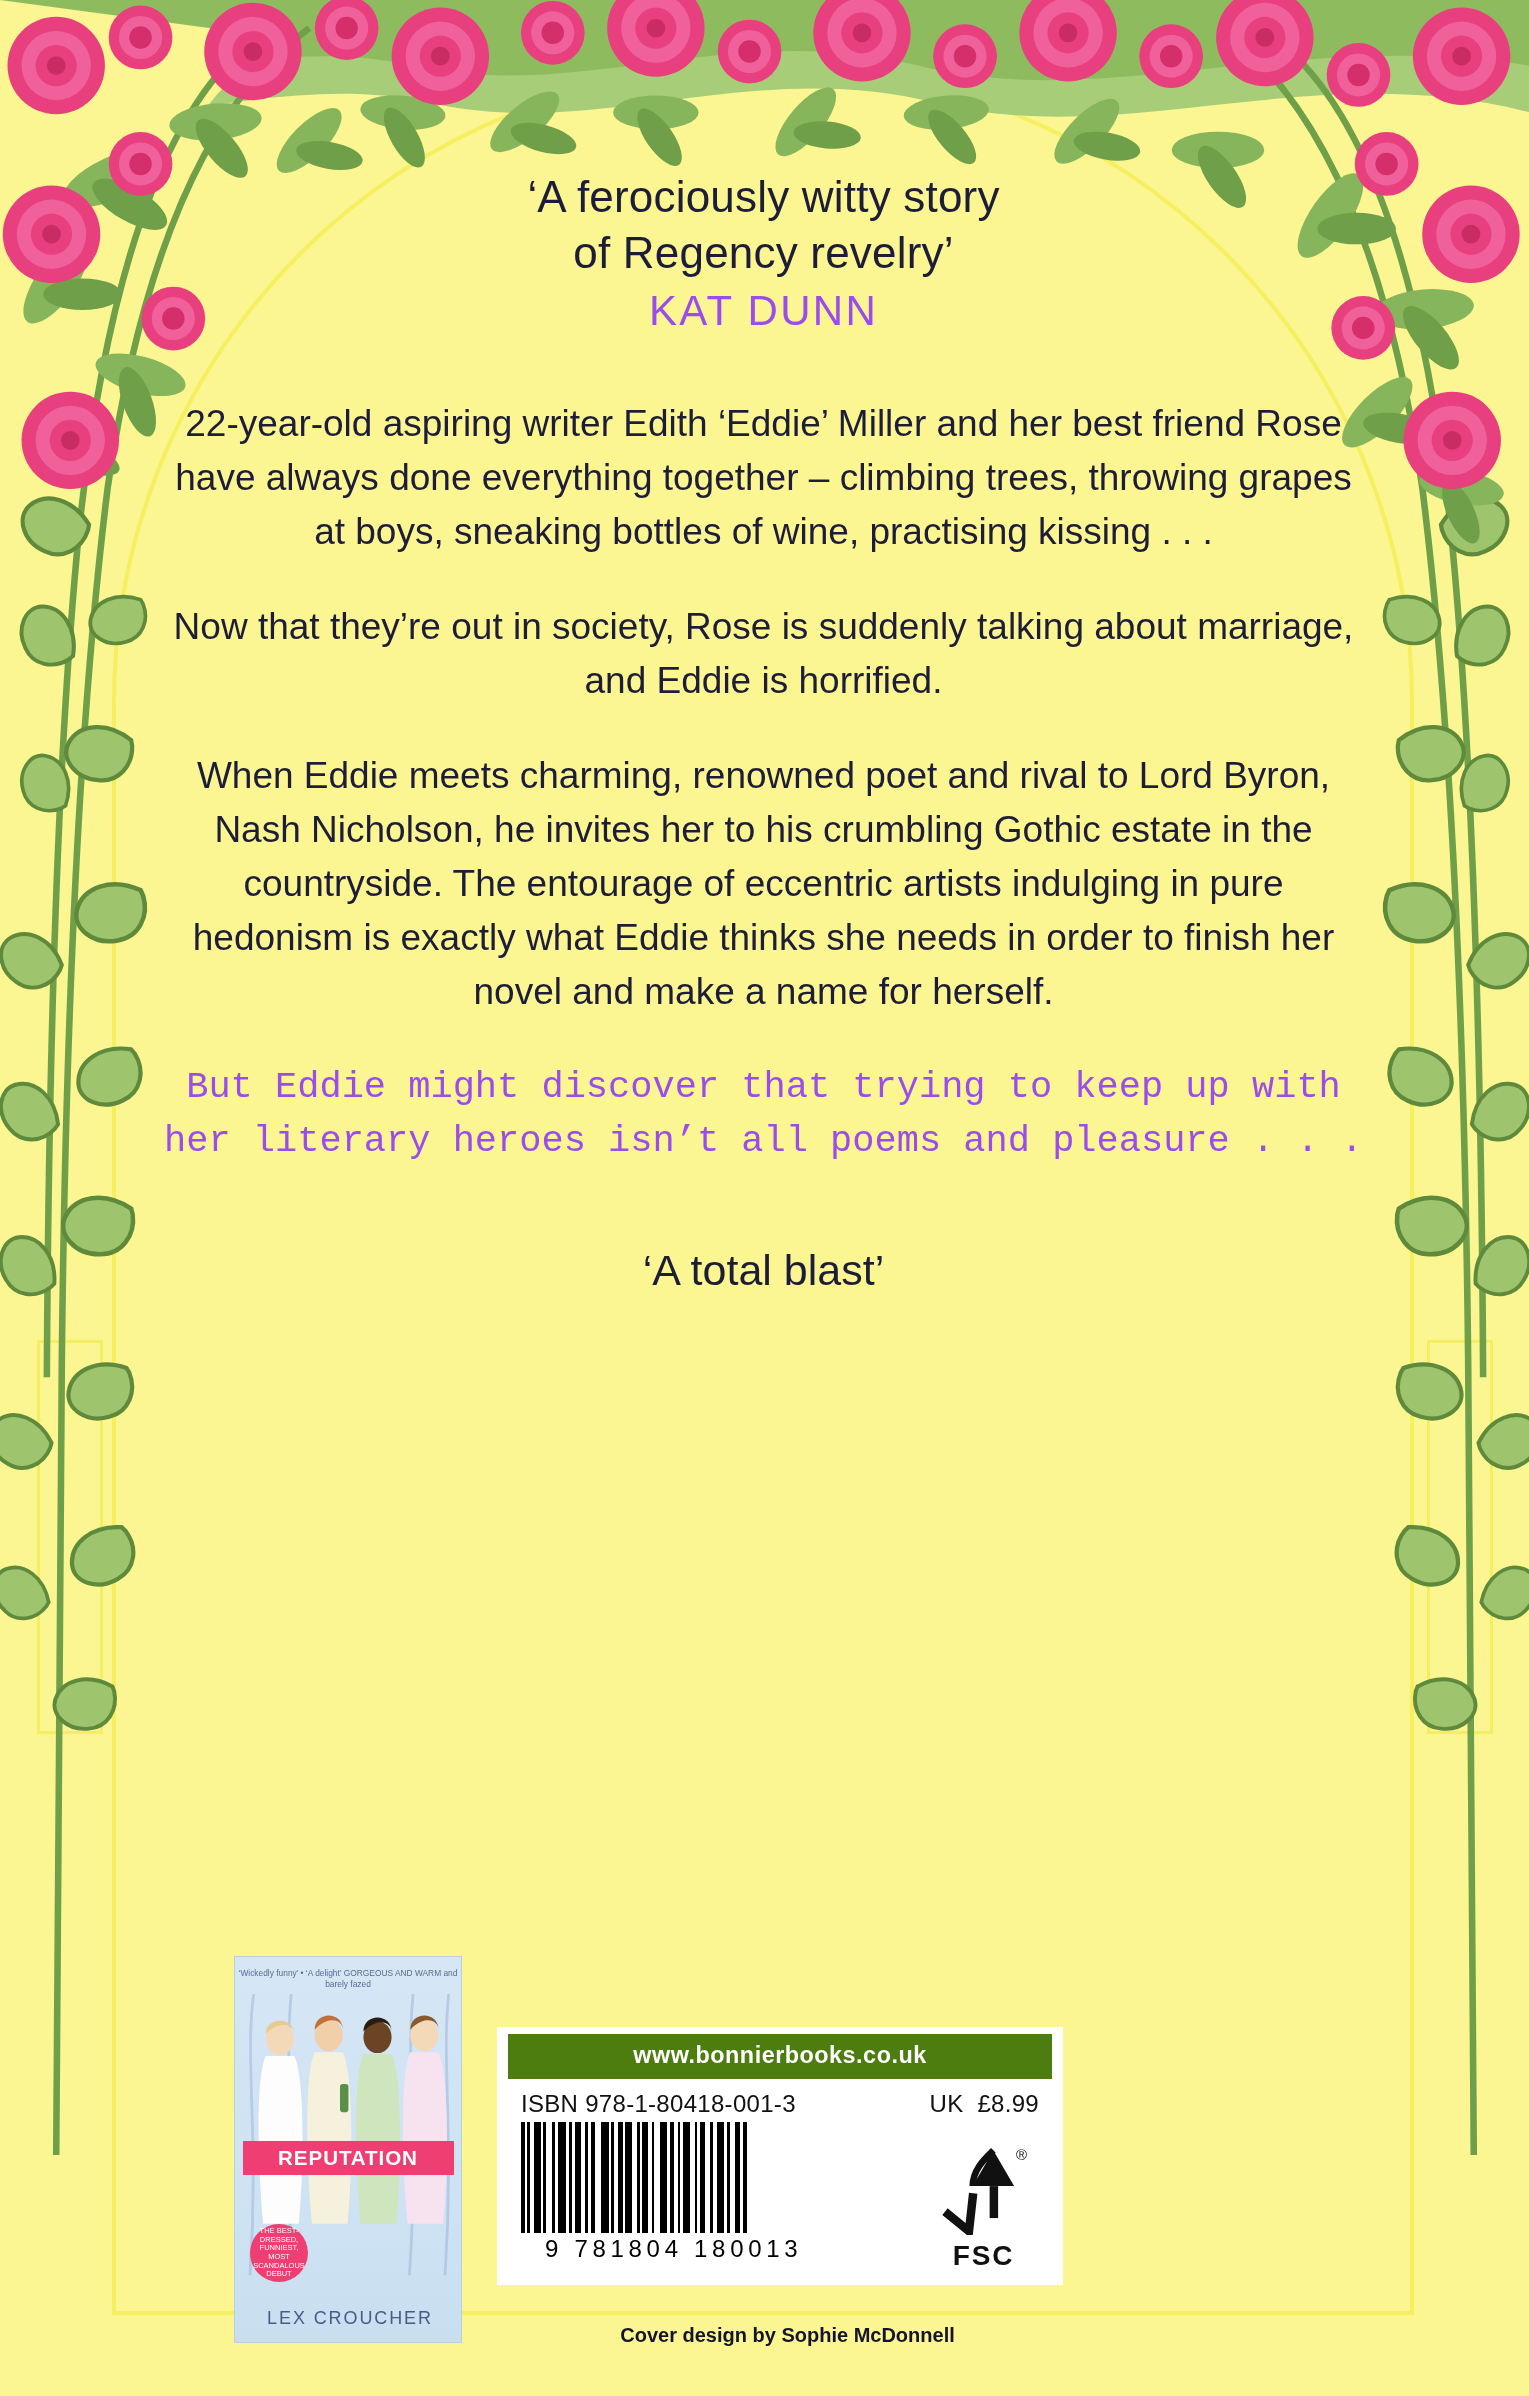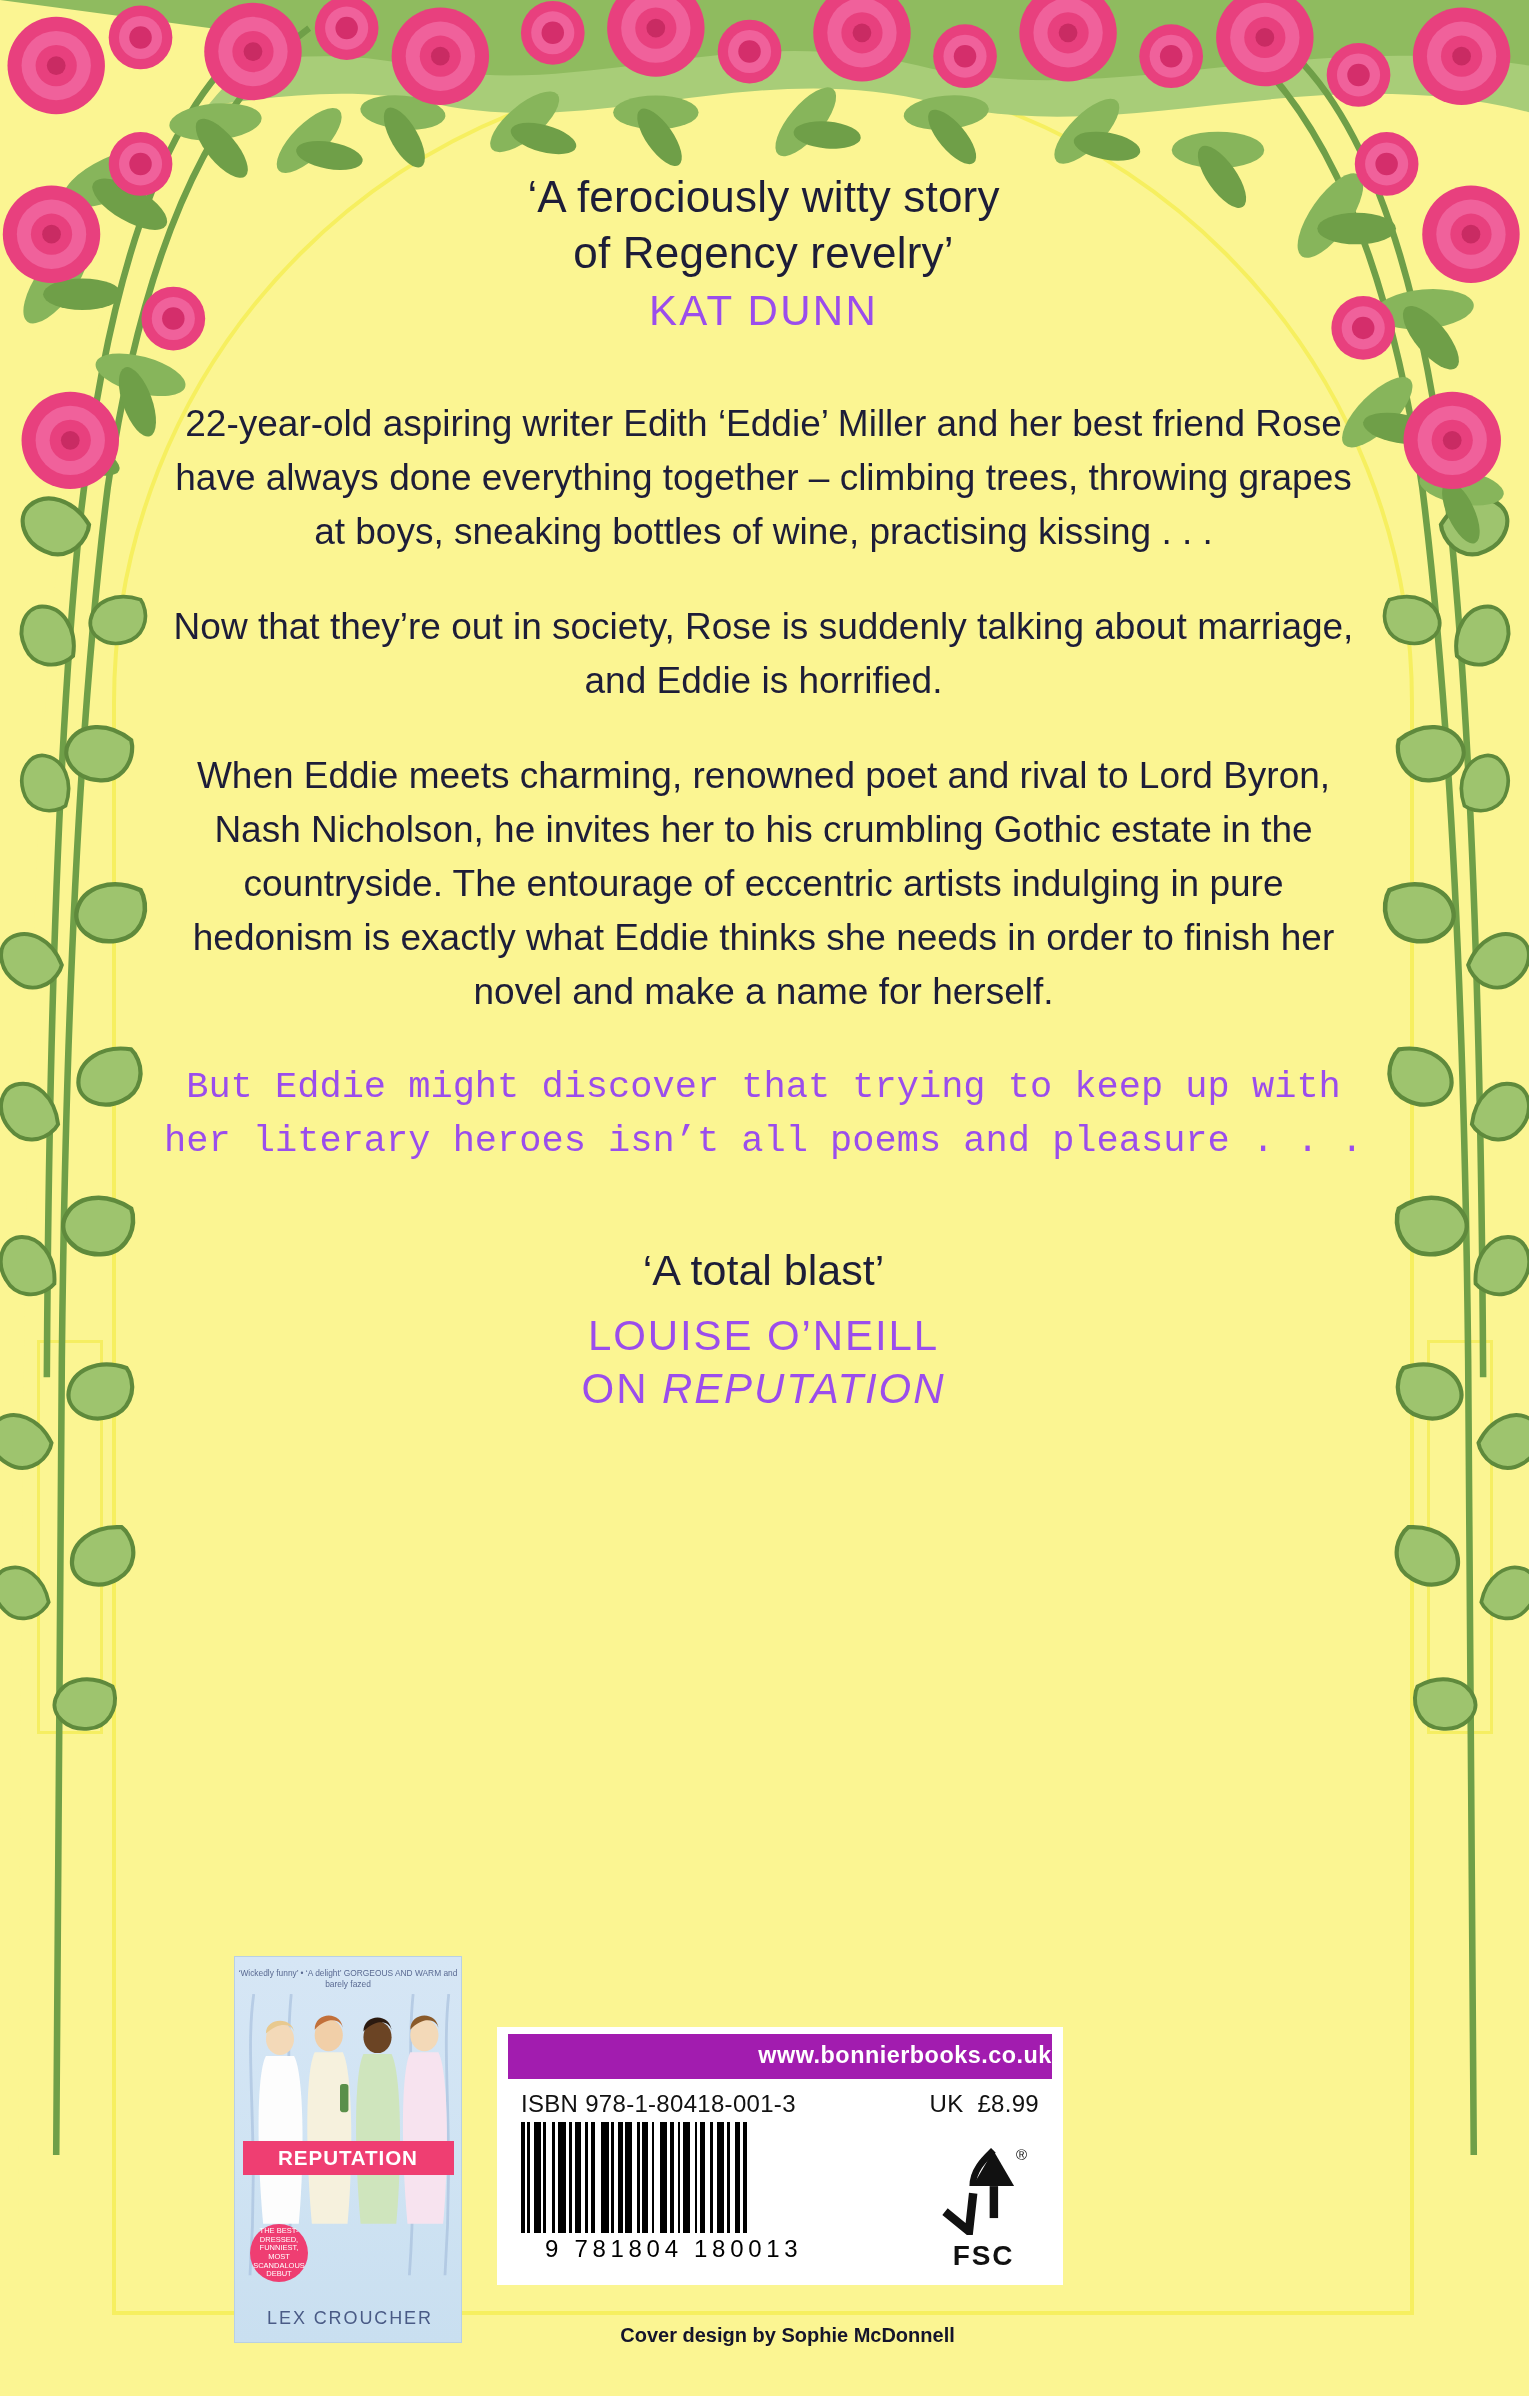--- a/index.html
+++ b/index.html
@@ -180,23 +180,23 @@
   
   .barcode-block {
     position: absolute;
     left: 497px;
     bottom: 86px;
     width: 566px;
     background: #ffffff;
     padding: 0;
   }
   .bb-url {
-    background: #a21caf;
+    background: #4d7c0f;
     color: #ffffff;
-    text-align: right;
+    text-align: center;
     font-size: 23.4px;
     font-weight: bold;
     letter-spacing: 0.5px;
     padding: 8.4px 0 9.4px 0;
     margin: 7.5px 11.2px 0 11.2px;
   }
   .bb-meta {
     display: flex;
     justify-content: space-between;
     align-items: baseline;
@@ -387,26 +387,20 @@
     <div class="quote-top-attrib">KAT DUNN</div>
 
     <div class="blurb">
       <p>22-year-old aspiring writer Edith ‘Eddie’ Miller and her best friend Rose have always done everything together – climbing trees, throwing grapes at boys, sneaking bottles of wine, practising kissing . . .</p>
       <p>Now that they’re out in society, Rose is suddenly talking about marriage, and Eddie is horrified.</p>
       <p>When Eddie meets charming, renowned poet and rival to Lord Byron, Nash Nicholson, he invites her to his crumbling Gothic estate in the countryside. The entourage of eccentric artists indulging in pure hedonism is exactly what Eddie thinks she needs in order to finish her novel and make a name for herself.</p>
       <p class="purple">But Eddie might discover that trying to keep up with her literary heroes isn’t all poems and pleasure . . .</p>
     </div>
 
     <div class="quote-bottom">‘A total blast’</div>
-    <div class="quote-bottom-attrib">
-      <div>LOUISE O’NEILL</div>
-      <div>
-        <span>ON </span><span class="ital">REPUTATION</span>
-      </div>
-    </div>
   </div>
 
   <div class="bottom-row">
 
     <div class="mini-cover">
       <div class="mc-bg"></div>
       <svg class="mc-figs" viewBox="0 0 243 320" aria-hidden="true">
         <g opacity="0.55" stroke="#9fb8d8" fill="none" stroke-width="3">
           <path d="M20,0 C10,70 26,150 16,300"></path>
           <path d="M60,0 C52,80 66,160 56,300"></path>

